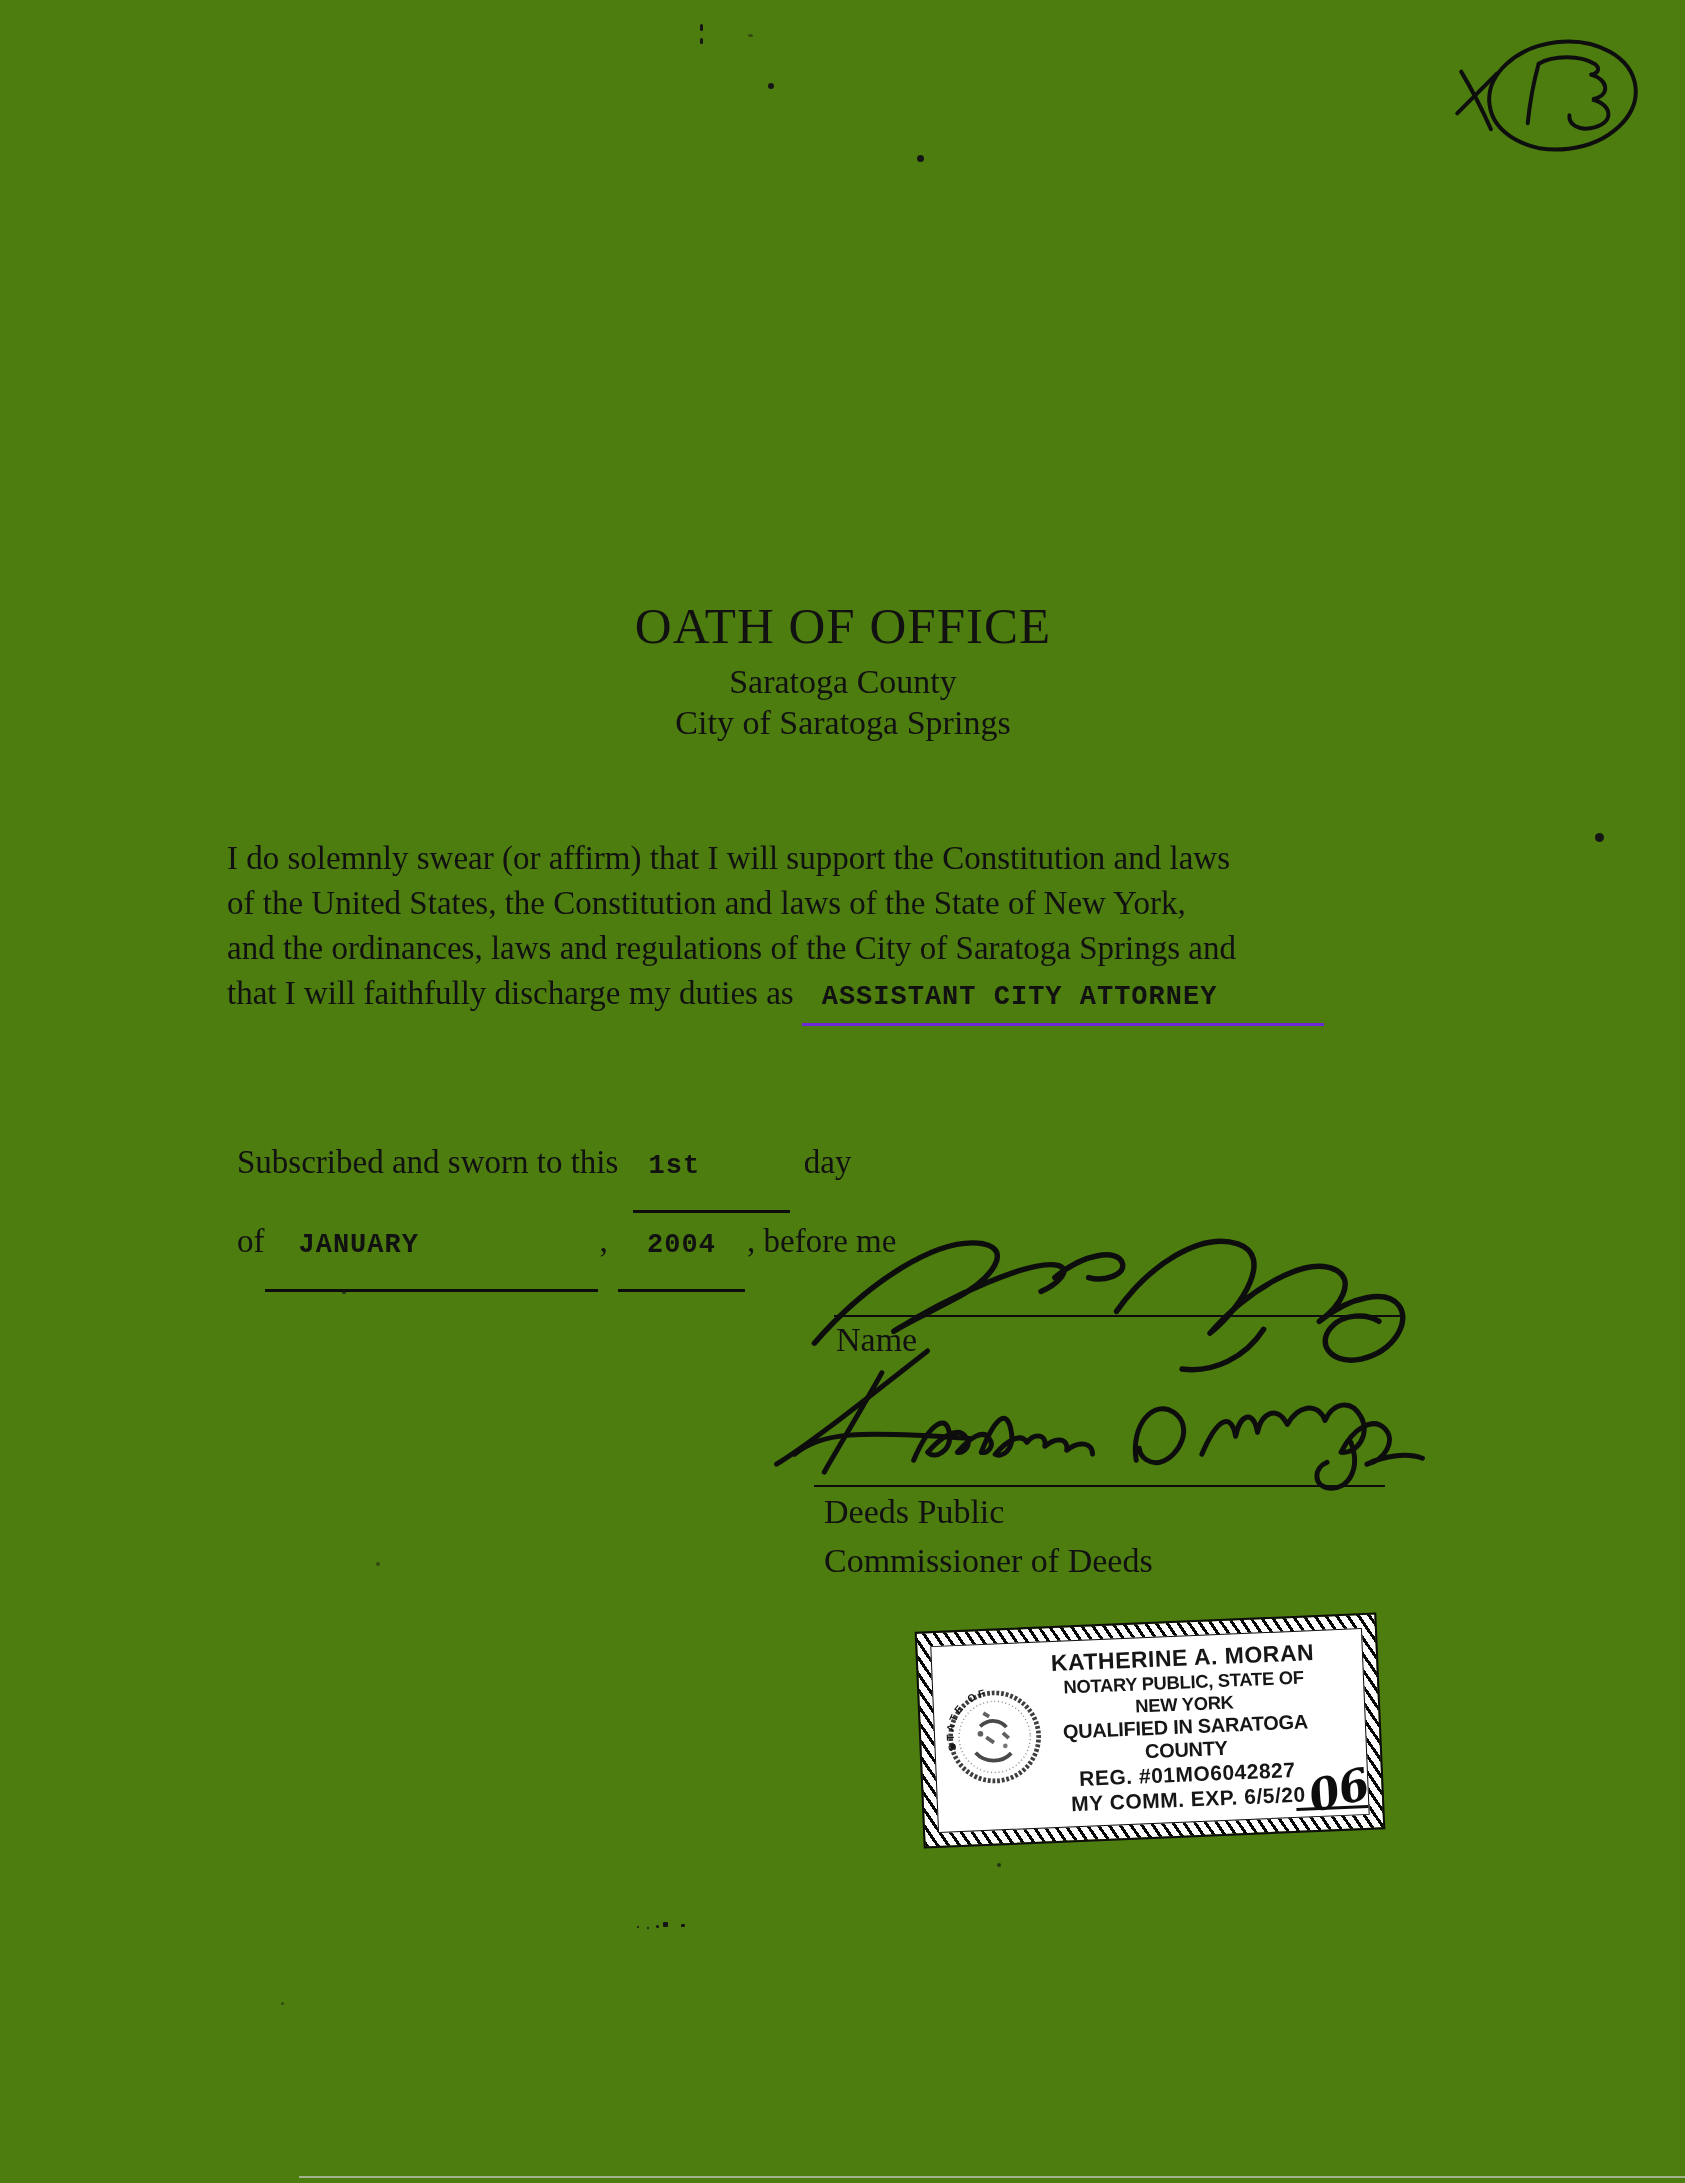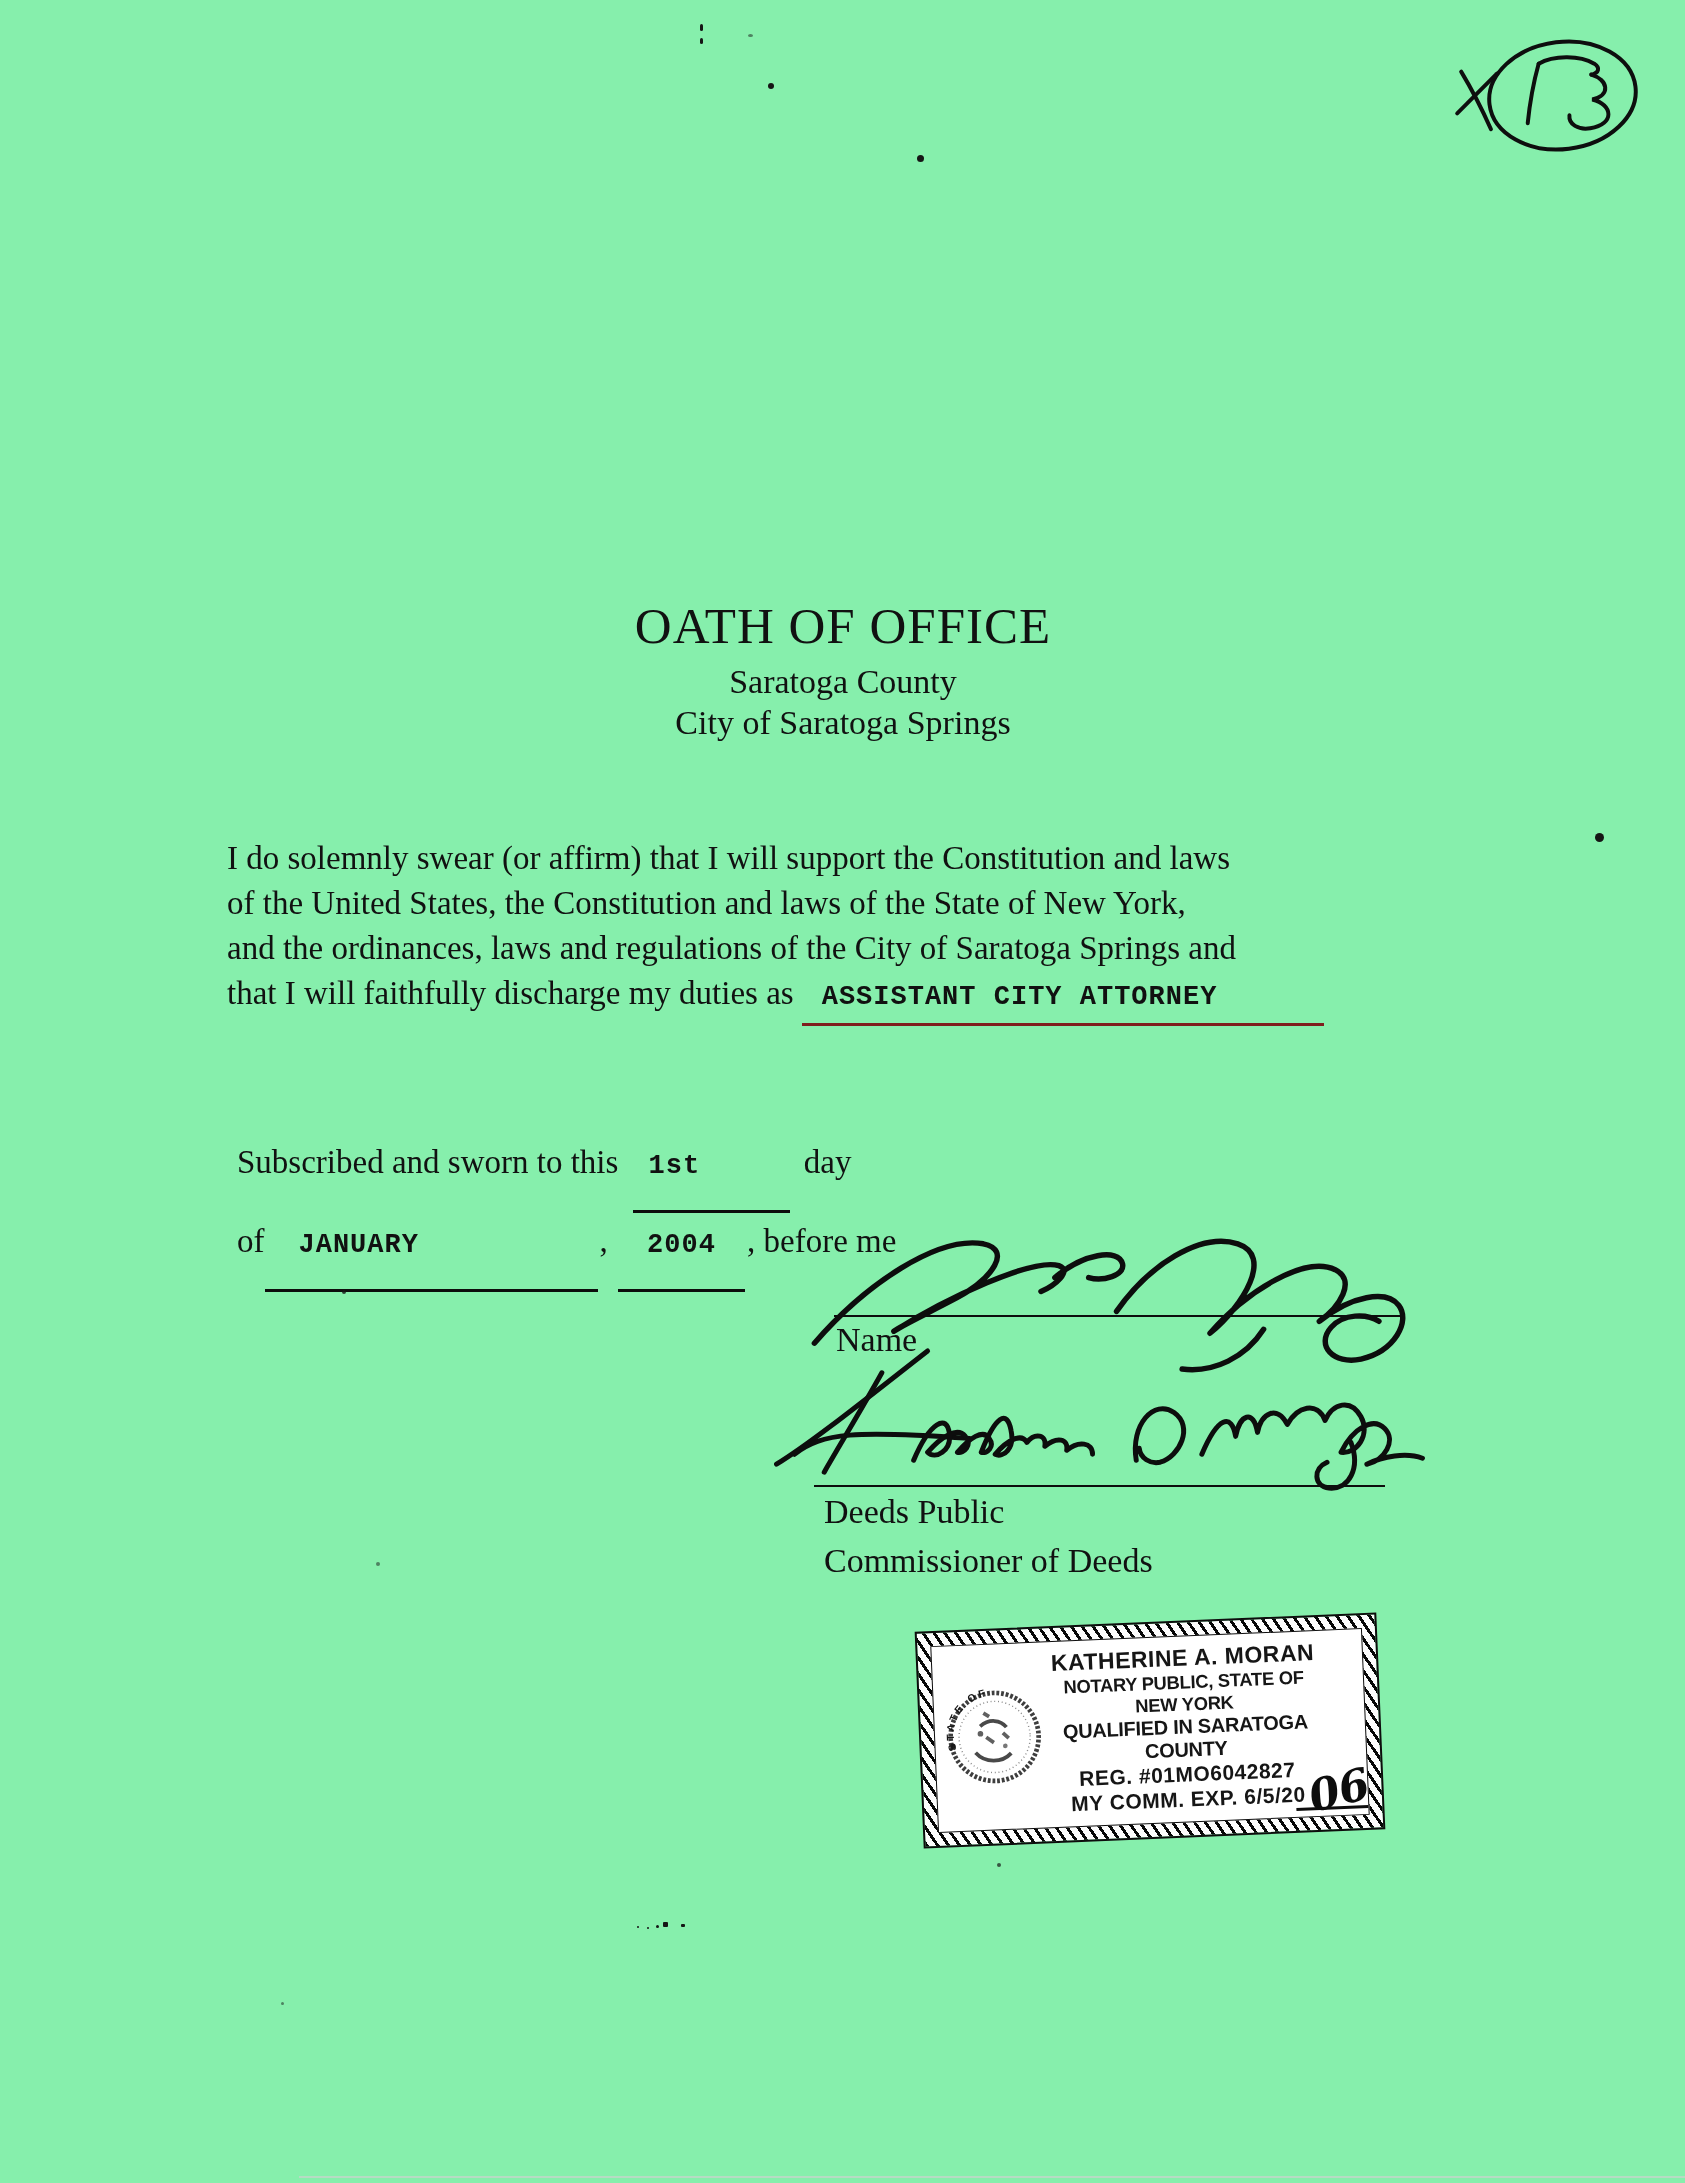--- a/index.html
+++ b/index.html
@@ -1,29 +1,29 @@
 <!DOCTYPE html>
 <html><head>
 <meta charset="utf-8">
 <style>
   html,body{margin:0;padding:0;background:#ffffff;}
-  .page{position:relative;width:1686px;height:2183px;background:#86efac;overflow:hidden;
+  .page{position:relative;width:1686px;height:2183px;background:#4d7c0f;overflow:hidden;
         font-family:"Liberation Serif", serif;color:#111;}
   .abs{position:absolute;}
 
   
   .hdr{left:0;right:0;text-align:center;}
   .hdr-title{top:597px;font-size:51px;letter-spacing:1px;}
   .hdr-sub1{top:663px;font-size:34px;}
   .hdr-sub2{top:704px;font-size:34px;}
 
   
   .oath{left:227px;top:836px;width:1264px;font-size:33px;line-height:45px;white-space:nowrap;}
   .typed{font-family:"Liberation Mono", monospace;font-weight:bold;font-size:27px;letter-spacing:1px;}
-  .blank-pos{display:inline-block;border-bottom:3px solid #7f1d1d;padding:0 107px 3px 20px;margin-left:8px;vertical-align:baseline;text-align:right;}
+  .blank-pos{display:inline-block;border-bottom:3px solid #6d28d9;padding:0 107px 3px 20px;margin-left:8px;vertical-align:baseline;text-align:right;}
 
   
   .attest{left:237px;top:1134px;font-size:33px;line-height:56px;white-space:nowrap;}
   .blank{display:inline-block;border-bottom:3px solid #0d0d0d;padding-bottom:16px;vertical-align:baseline;}
   .blank-day{width:141px;padding-left:16px;margin:0 6px;}
   .blank-month{width:299px;padding-left:34px;margin-right:2px;}
   .blank-year{width:127px;text-align:center;margin:0 2px;}
 
   
   .sigline{border-top:2.5px solid #0d0d0d;}

